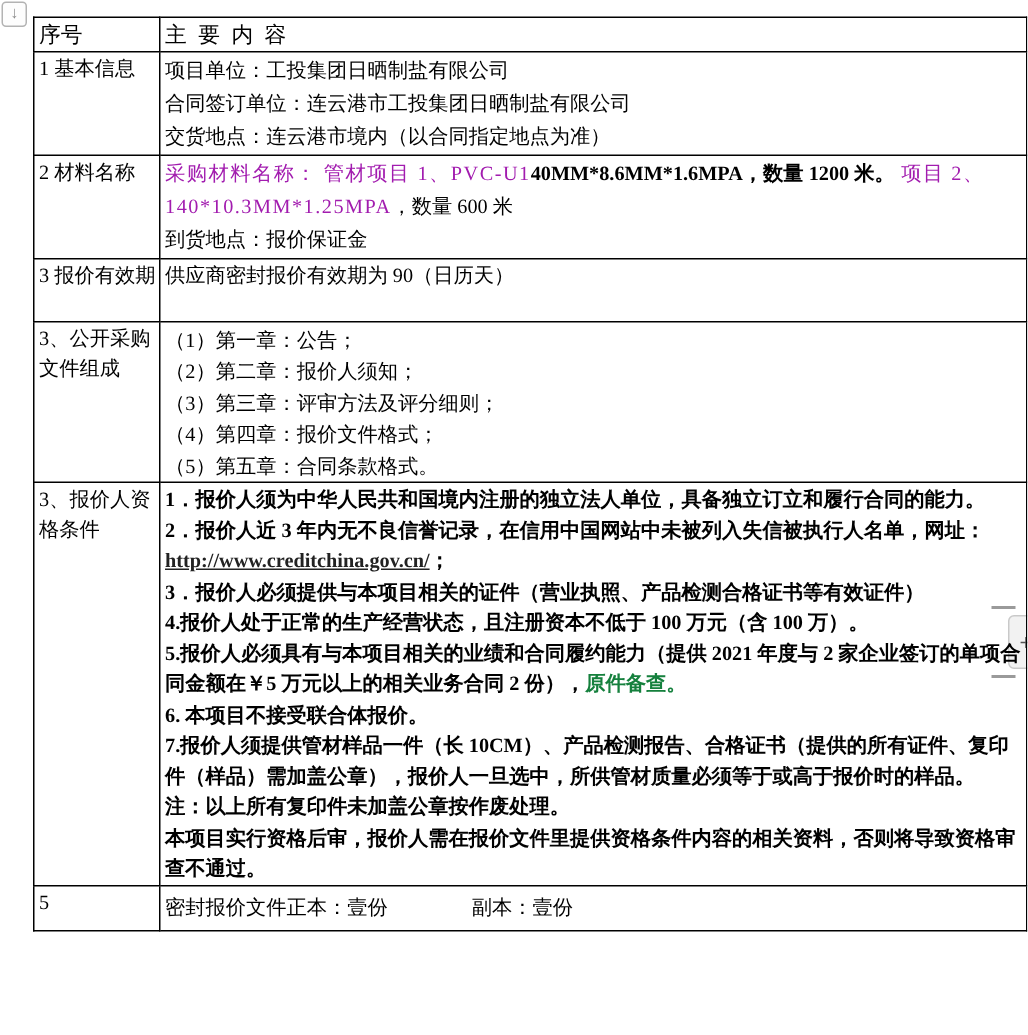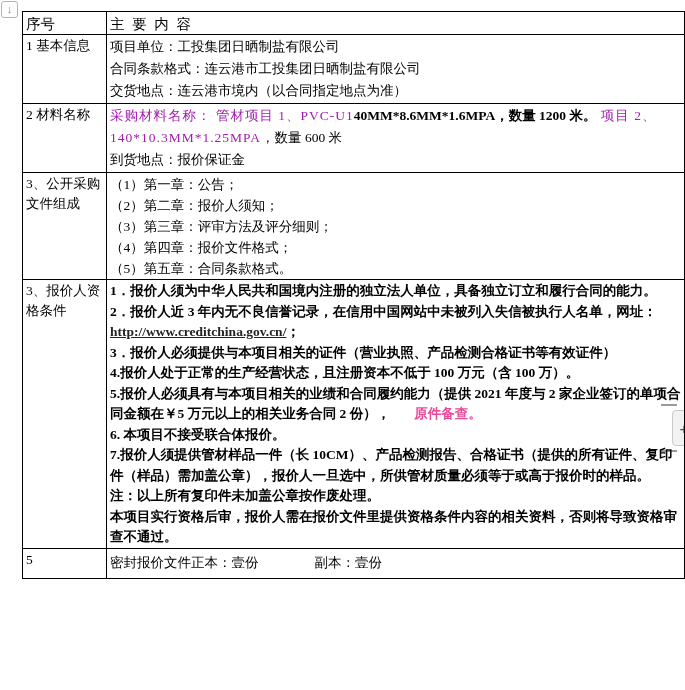--- a/index.html
+++ b/index.html
@@ -49,21 +49,21 @@
   tr.r4 td { height:75px; } tr.r4 .line { line-height:24.5px; }
   tr.r5 td { height:105px;} tr.r5 .line { line-height:21px; }
   tr.r6 td { height:267px;} tr.r6 .qline { line-height:20.5px;font-weight:bold; }
   tr.r7 td { height:28px; } tr.r7 .line { line-height:22px; padding-top:2px; }
 
   .line { white-space:nowrap; }
   .qline { white-space:normal; }
 
   .light { color:#a21caf; letter-spacing:1px; }
   .bold  { font-weight:bold; }
-  .red   { color:#ec4899;margin-left:24px; }
+  .red   { color:#15803d; }
   .url   { color:#222; text-decoration:underline; font-family:"Liberation Serif",serif; }
   .gap   { display:inline-block; width:56px; }
 </style>
 </head>
 <body>
 
 <div id="page">
 
   <div class="anchor">↓</div>
 
@@ -77,38 +77,44 @@
     <tbody>
         <tr class="hdr">
       <td class="label">序号</td>
       <td class="content hdr-main">主 要  内  容</td>
     </tr>
 
     <tr class="r1">
       <td class="label">1 基本信息</td>
       <td class="content">
         <div class="line">项目单位：工投集团日晒制盐有限公司</div>
-        <div class="line">合同条款格式：连云港市工投集团日晒制盐有限公司</div>
+        <div class="line">合同签订单位：连云港市工投集团日晒制盐有限公司</div>
         <div class="line">交货地点：连云港市境内（以合同指定地点为准）</div>
       </td>
     </tr>
 
     <tr class="r2">
       <td class="label">2 材料名称</td>
       <td class="content">
         <div class="line">
           <span class="light">采购材料名称： 管材项目 1、PVC-U1</span><span class="bold">40MM*8.6MM*1.6MPA，数量 1200 米。</span><span class="light"> 项目 2、</span>
         </div>
         <div class="line">
           <span class="light">140*10.3MM*1.25MPA</span><span>，数量 600 米</span>
         </div>
         <div class="line">到货地点：报价保证金</div>
       </td>
     </tr>
 
+    <tr class="r3">
+      <td class="label">3 报价有效期</td>
+      <td class="content">
+        <div class="line">供应商密封报价有效期为 90（日历天）</div>
+      </td>
+    </tr>
 
 
     <tr class="r5">
       <td class="label">3、公开采购文件组成</td>
       <td class="content">
         <div class="line">（1）第一章：公告；</div>
         <div class="line">（2）第二章：报价人须知；</div>
         <div class="line">（3）第三章：评审方法及评分细则；</div>
         <div class="line">（4）第四章：报价文件格式；</div>
         <div class="line">（5）第五章：合同条款格式。</div>

